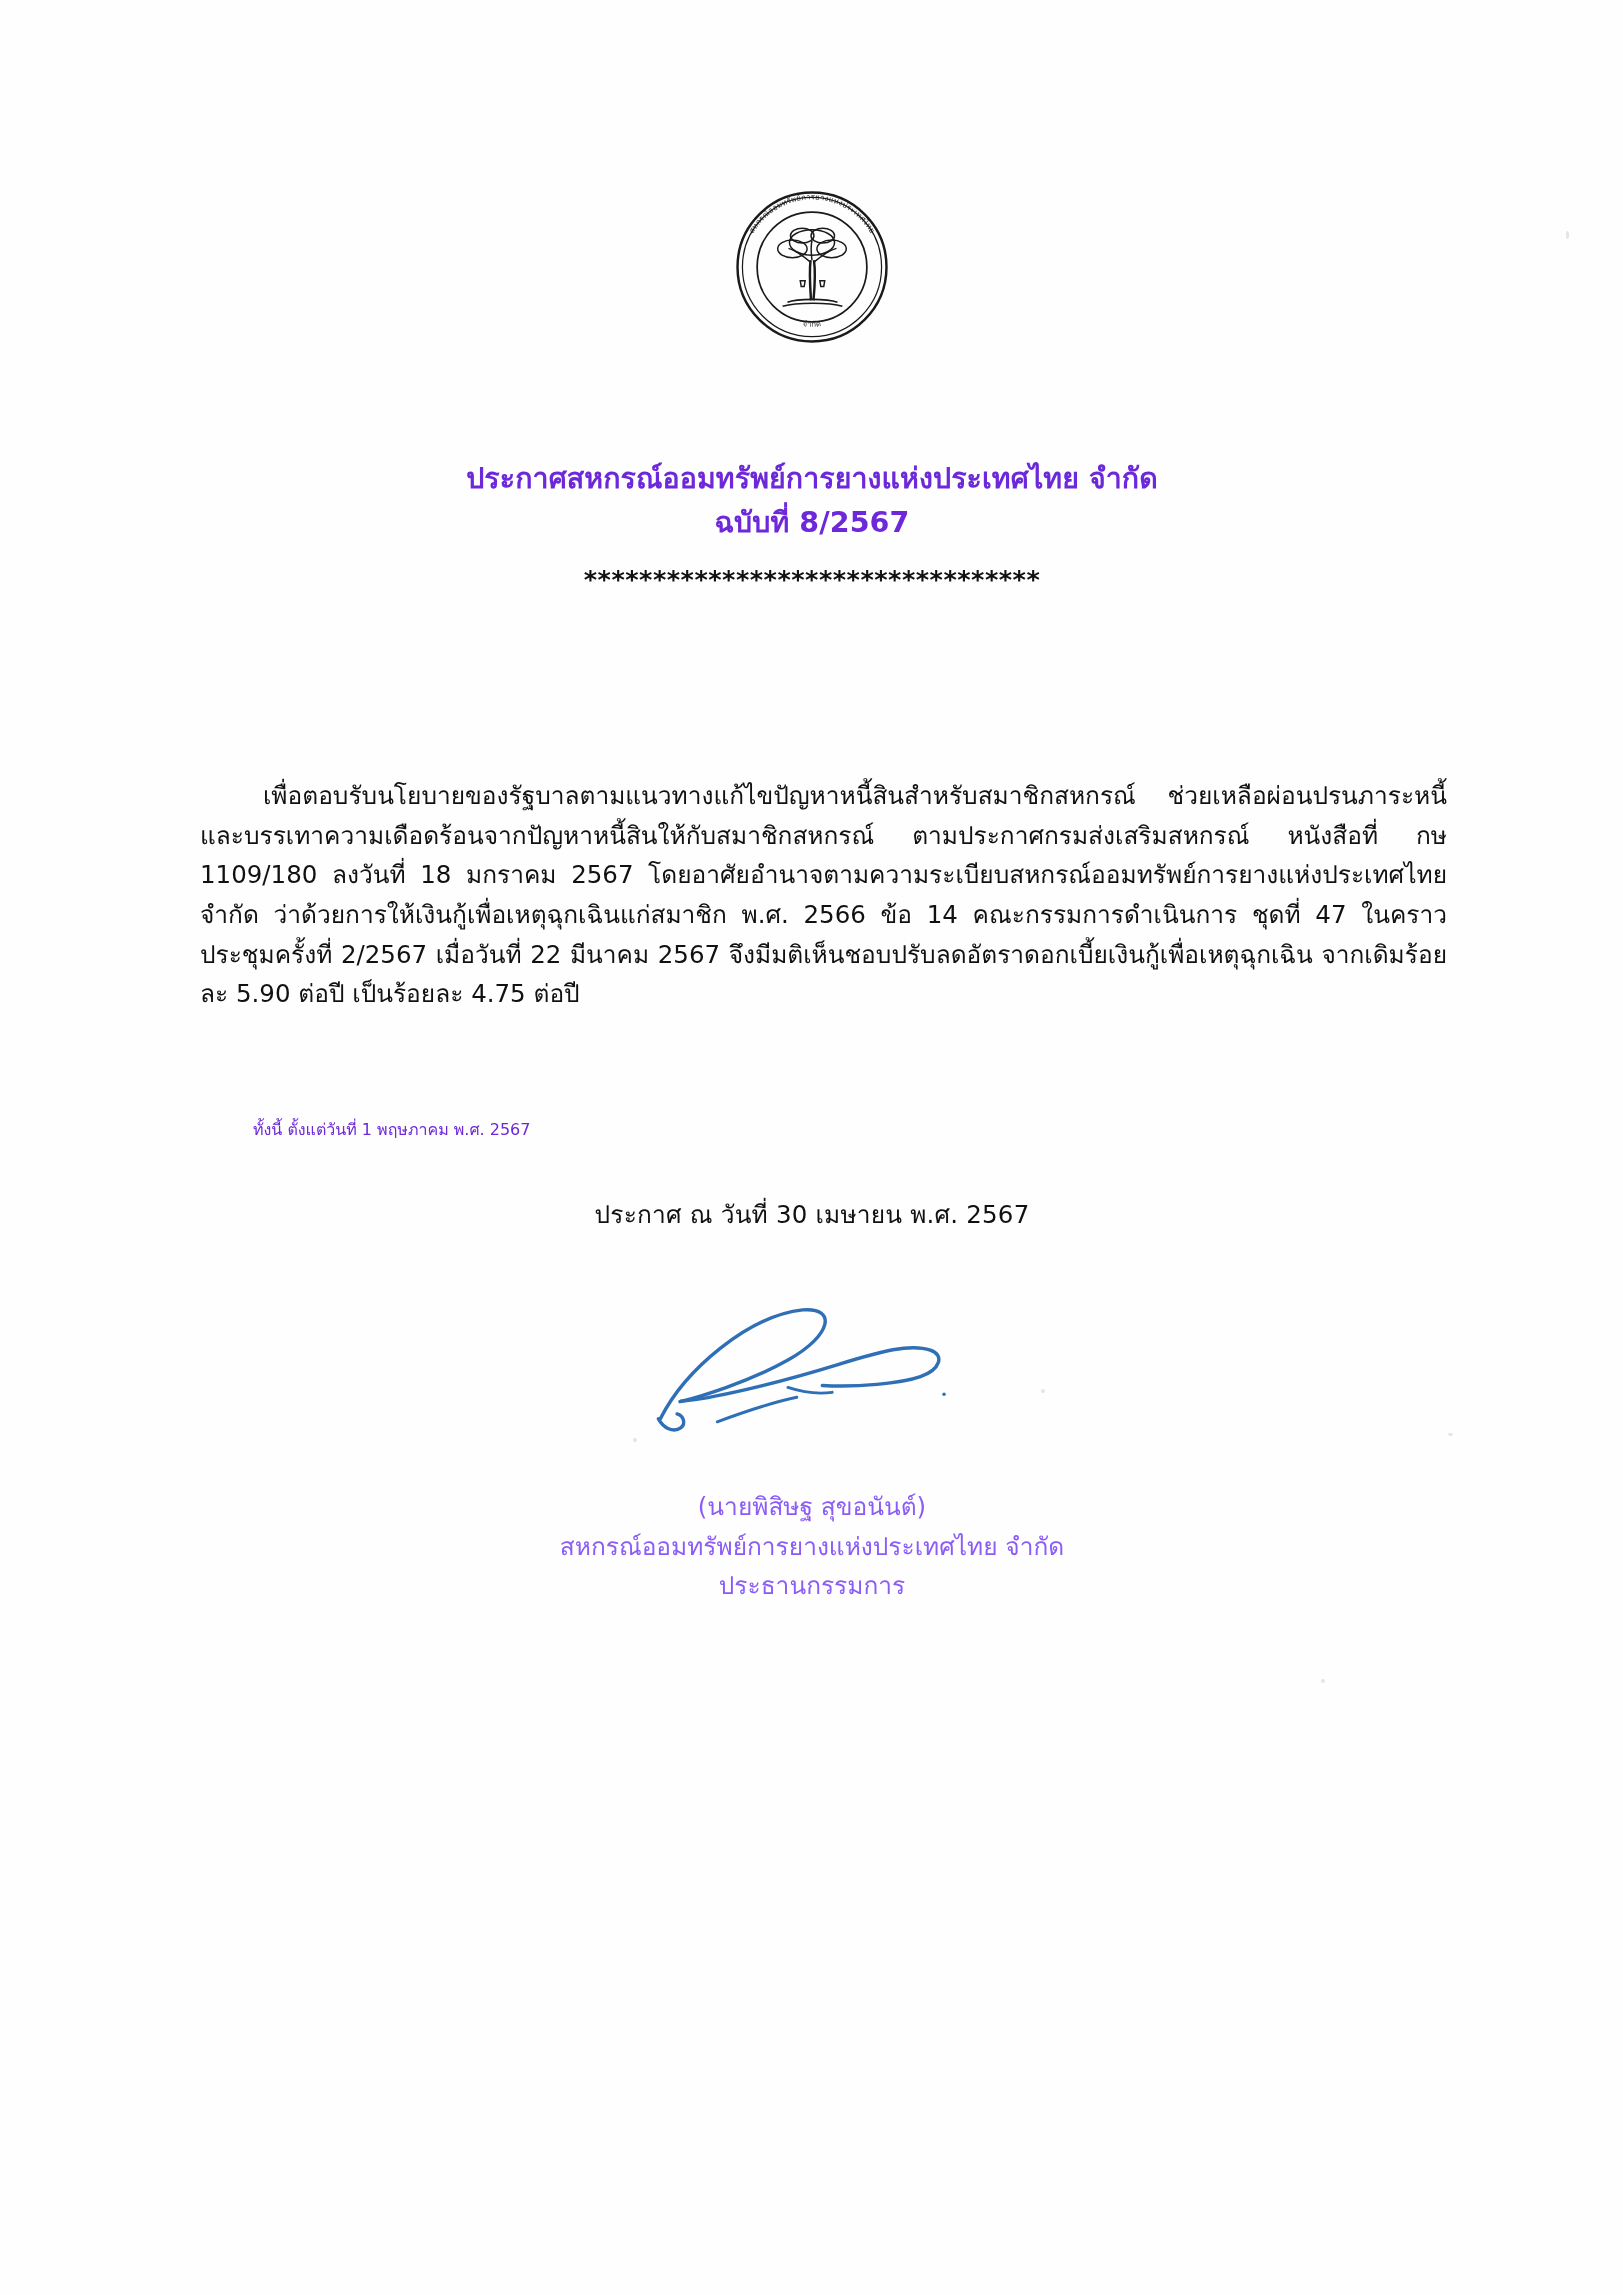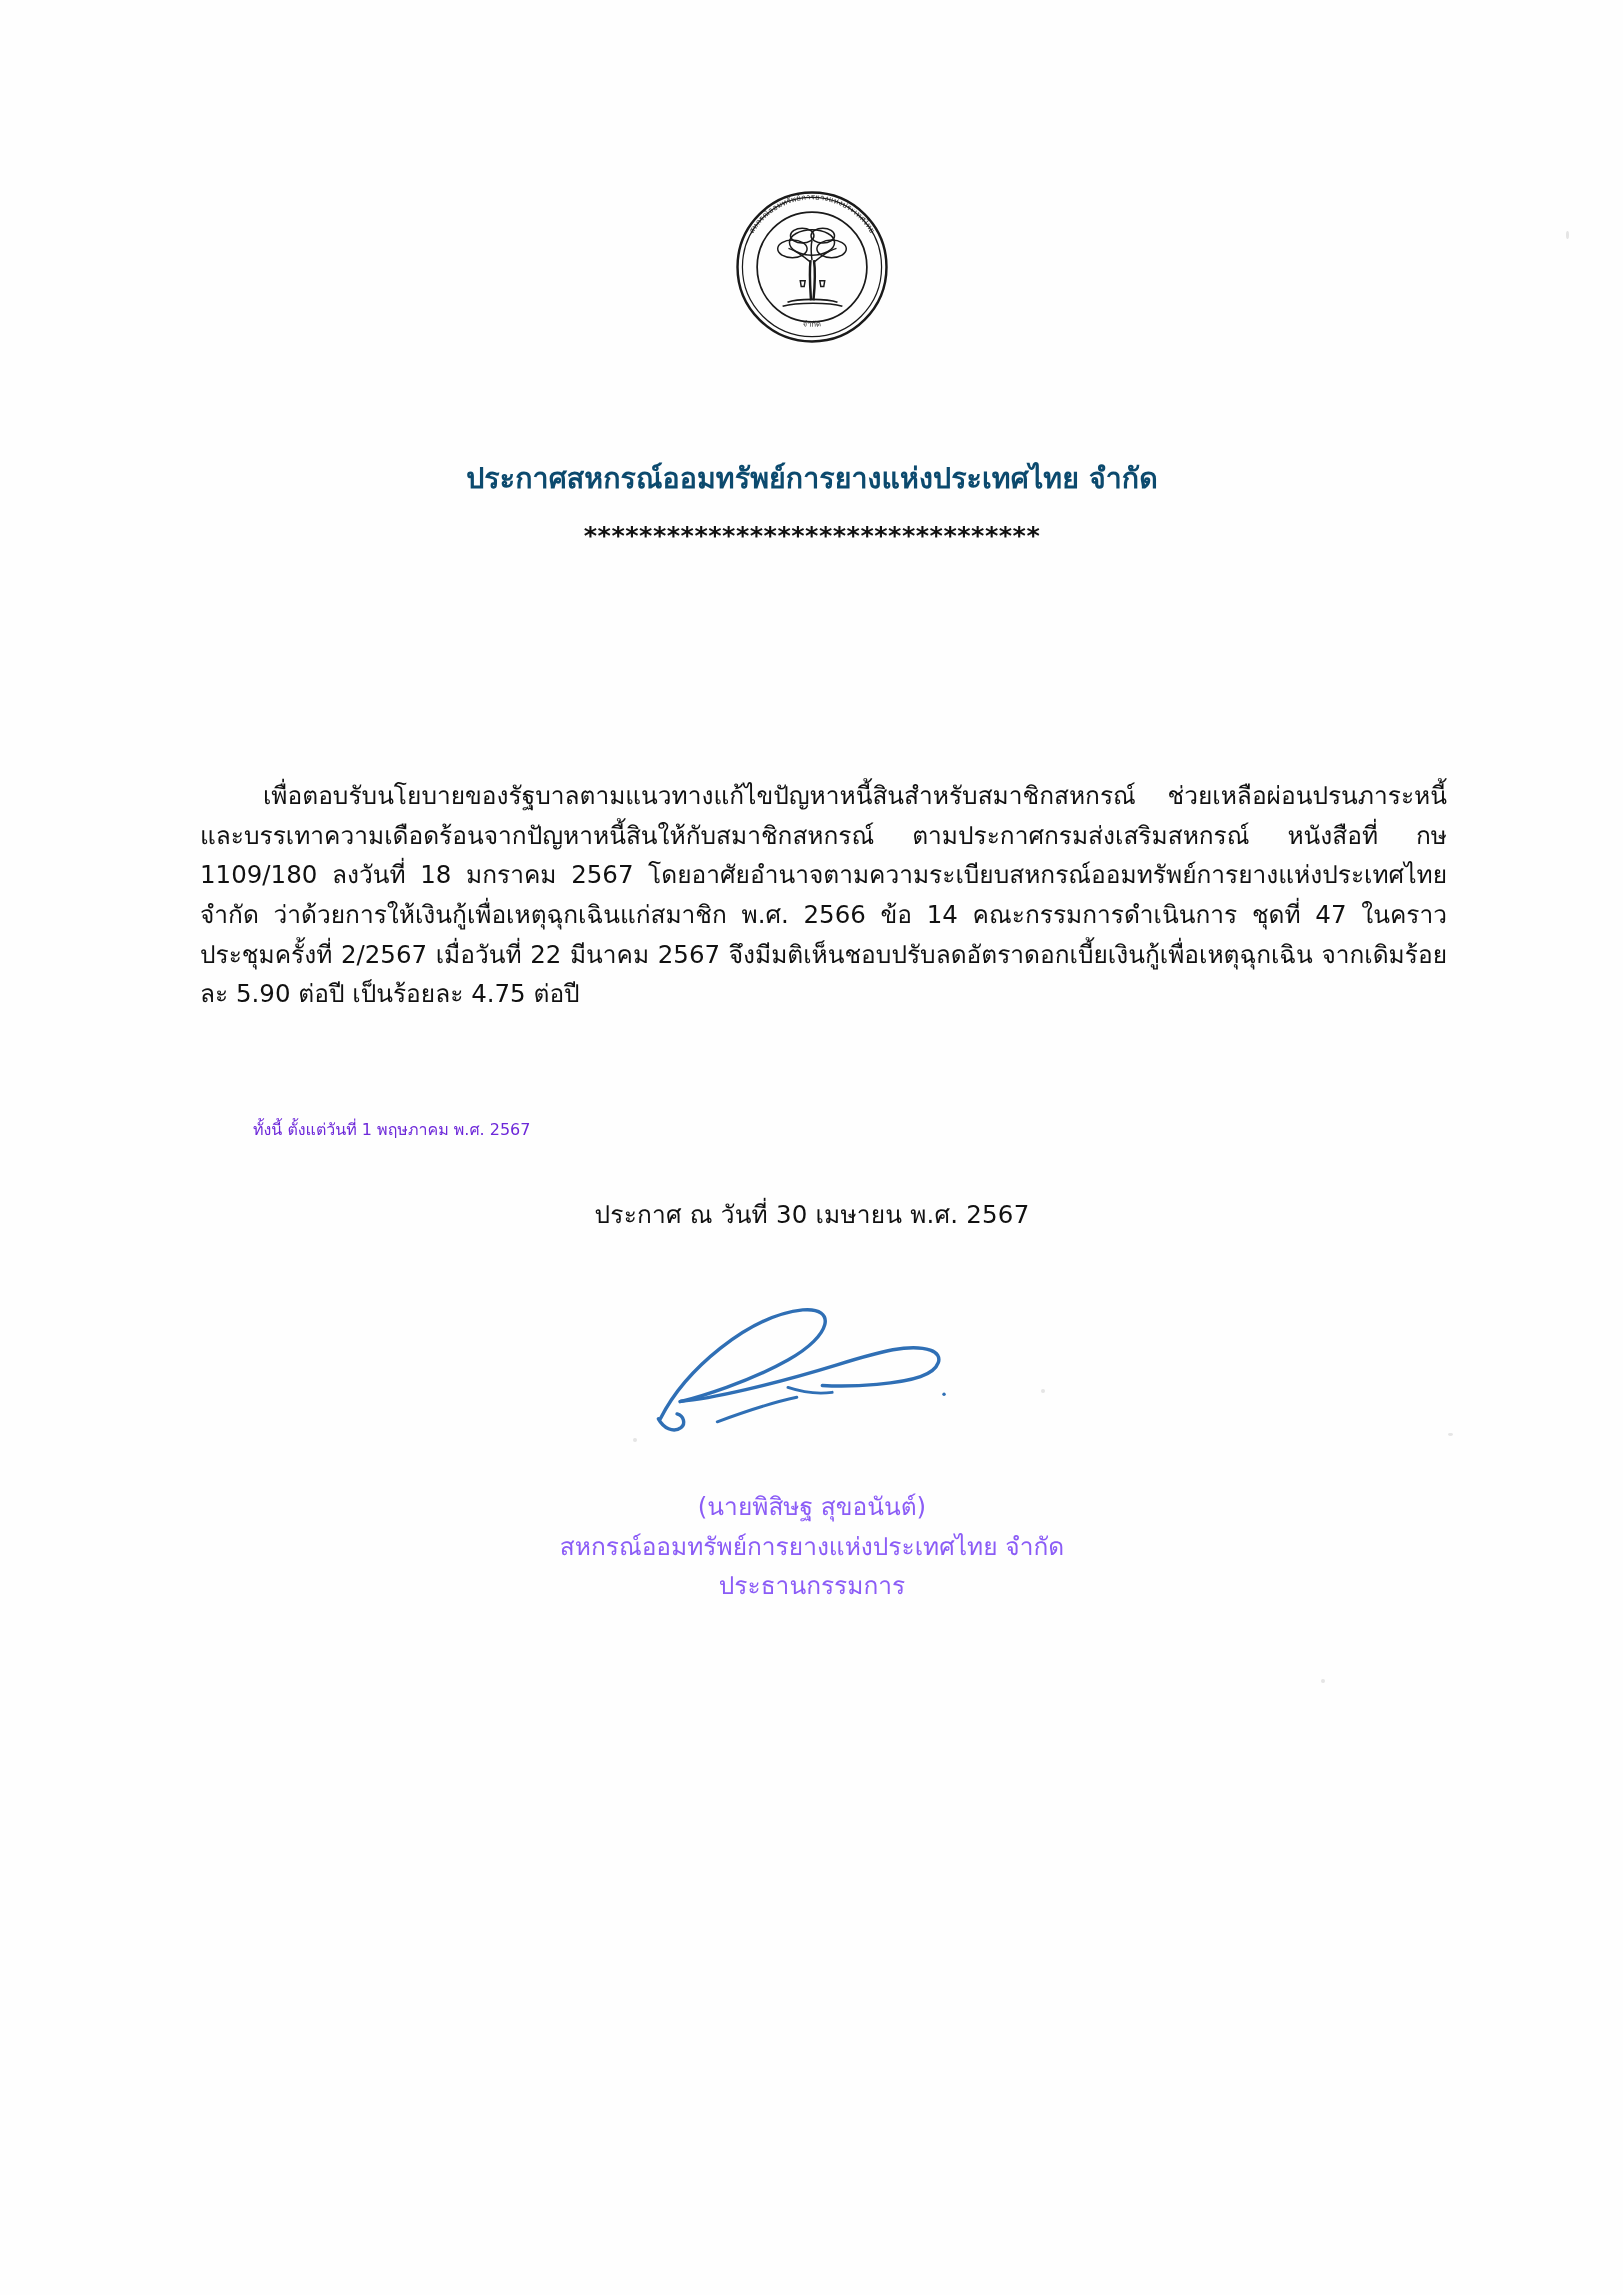--- a/index.html
+++ b/index.html
@@ -45,21 +45,21 @@
     top: 457px;
     left: 0;
     right: 0;
     text-align: center;
   }
   .heading .line {
     font-size: 28.5px;
     font-weight: bold;
     line-height: 1.55;
     letter-spacing: 0.1px;
-    color: #0c4a6e;
+    color: #6d28d9;
   }
   .stars {
     margin-top: 18.7px;
     font-size: 25.5px;
     font-weight: bold;
     letter-spacing: 0.5px;
     color: #111;
   }
 
   
@@ -188,20 +188,21 @@
         </text>
         <text font-size="15.5" font-family="'DejaVu Sans', sans-serif" fill="#1a1a1a" letter-spacing="0.5">
           <textPath href="#arcBottom" startOffset="50%" text-anchor="middle">จำกัด</textPath>
         </text>
       </svg>
     </div>
   </div>
 
   <div class="heading">
     <div class="line">ประกาศสหกรณ์ออมทรัพย์การยางแห่งประเทศไทย จำกัด</div>
+    <div class="line">ฉบับที่ 8/2567</div>
     <div class="stars">*********************************</div>
   </div>
 
   <div class="body-text">
     <p class="first" style="text-indent:63px;">เพื่อตอบรับนโยบายของรัฐบาลตามแนวทางแก้ไขปัญหาหนี้สินสำหรับสมาชิกสหกรณ์ ช่วยเหลือผ่อนปรนภาระหนี้ และบรรเทาความเดือดร้อนจากปัญหาหนี้สินให้กับสมาชิกสหกรณ์ ตามประกาศกรมส่งเสริมสหกรณ์ หนังสือที่ กษ 1109/180 ลงวันที่ 18 มกราคม 2567 โดยอาศัยอำนาจตามความระเบียบสหกรณ์ออมทรัพย์การยางแห่งประเทศไทย จำกัด ว่าด้วยการให้เงินกู้เพื่อเหตุฉุกเฉินแก่สมาชิก พ.ศ. 2566 ข้อ 14 คณะกรรมการดำเนินการ ชุดที่ 47 ในคราวประชุมครั้งที่ 2/2567 เมื่อวันที่ 22 มีนาคม 2567 จึงมีมติเห็นชอบปรับลดอัตราดอกเบี้ยเงินกู้เพื่อเหตุฉุกเฉิน จากเดิมร้อยละ 5.90 ต่อปี เป็นร้อยละ 4.75 ต่อปี</p>
   </div>
 
   <div class="after-para">
     <span class="indent">ทั้งนี้ ตั้งแต่วันที่ 1 พฤษภาคม พ.ศ. 2567</span>
   </div>

